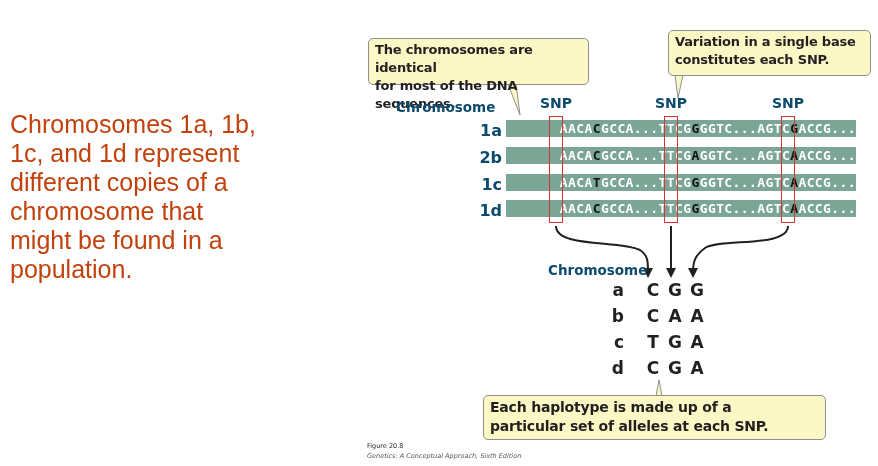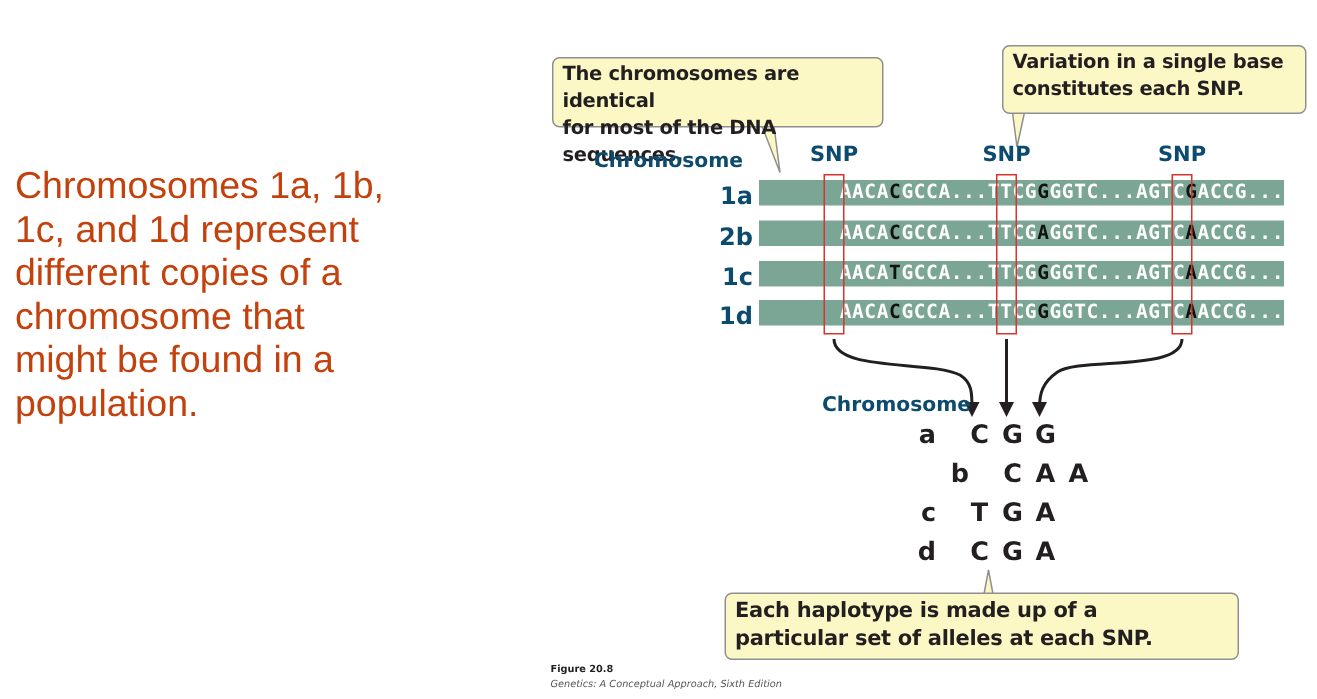--- a/index.html
+++ b/index.html
@@ -37,21 +37,21 @@
   .strip .snp-base { color: #111; }
 
   .snp-box { position: absolute; border: 1.5px solid #d9332e; width: 14px; top: 116px; height: 107px; }
 
   .hap-heading { left: 548px; top: 262px; font-size: 13.5px; }
   .hap-row { position: absolute; left: 610px; font-weight: bold; font-size: 17px; }
   .hap-row span { display: inline-block; text-align: center; }
   .hap-row .hl { width: 14px; text-align: right; }
   .hap-row .al { width: 22px; }
 
-  .fig-caption { position: absolute; left: 367px; top: 442px; font-size: 6.5px; font-weight: bold; color: #231f20; }
+  .fig-caption { position: absolute; left: 367px; top: 442px; font-size: 6.5px; font-weight: normal; color: #231f20; }
   .fig-source { position: absolute; left: 367px; top: 452px; font-size: 6.5px; font-style: italic; color: #555; }
 </style>
 </head>
 <body>
 
 <div class="left-text">Chromosomes 1a, 1b,
 1c, and 1d represent
 different copies of a
 chromosome that
 might be found in a
@@ -104,21 +104,21 @@
 <div class="strip" style="top:200px;"><span>AACA</span><span class="snp-base">C</span><span>GCCA...TTCG</span><span class="snp-base">G</span><span>GGTC...AGTC</span><span class="snp-base">A</span><span>ACCG...</span></div>
 
 <div class="snp-box" style="left:549px;"></div>
 <div class="snp-box" style="left:664px;"></div>
 <div class="snp-box" style="left:781px;"></div>
 
 <div class="label-bold hap-heading">Chromosome</div>
 <div class="hap-row" style="top:280px;">
   <span class="hl">a</span><span class="al" style="margin-left:18px">C</span><span class="al">G</span><span class="al">G</span>
 </div>
-<div class="hap-row" style="top:306px;margin-left:22px;">
+<div class="hap-row" style="top:306px;">
   <span class="hl">b</span><span class="al" style="margin-left:18px">C</span><span class="al">A</span><span class="al">A</span>
 </div>
 <div class="hap-row" style="top:332px;">
   <span class="hl">c</span><span class="al" style="margin-left:18px">T</span><span class="al">G</span><span class="al">A</span>
 </div>
 <div class="hap-row" style="top:358px;">
   <span class="hl">d</span><span class="al" style="margin-left:18px">C</span><span class="al">G</span><span class="al">A</span>
 </div>
 
 <div class="callout callout-3">Each haplotype is made up of a

